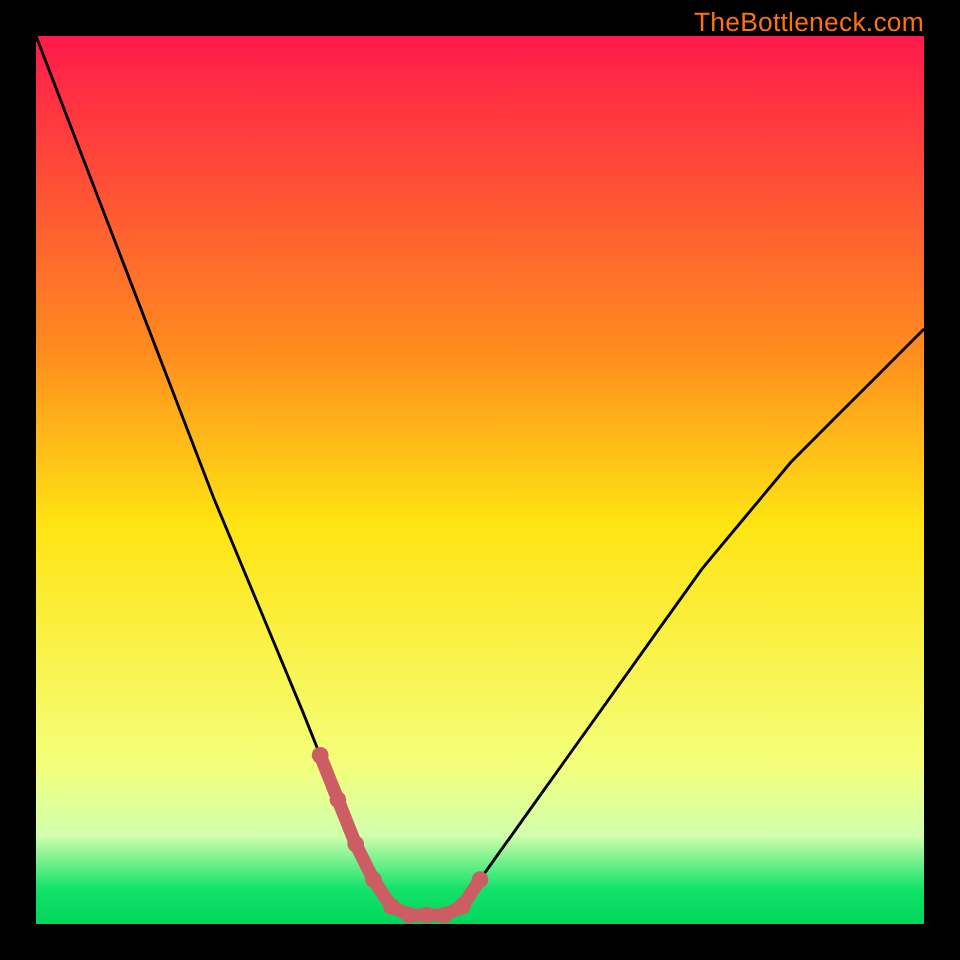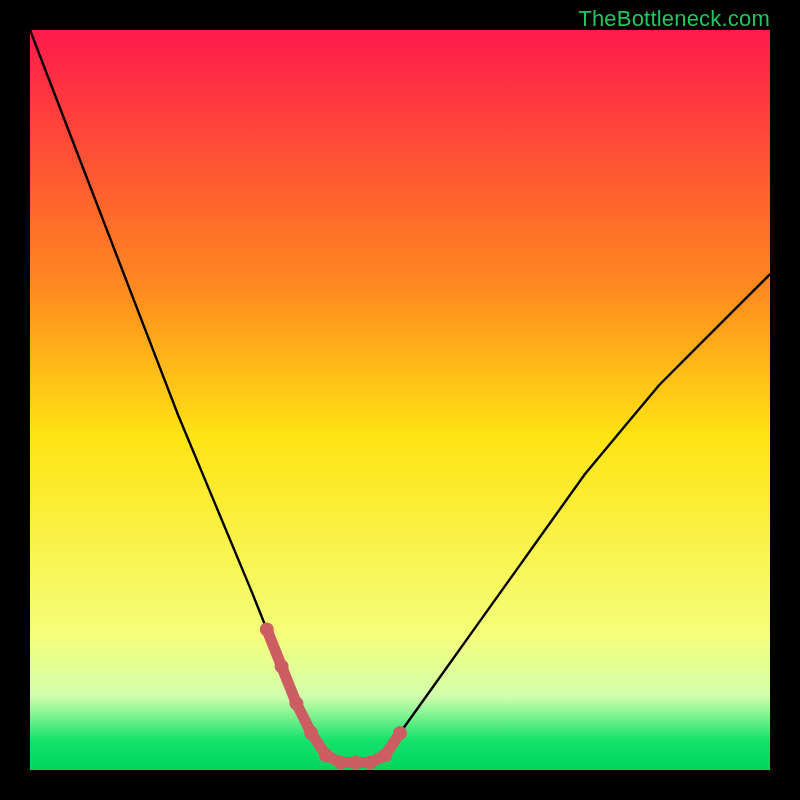--- a/index.html
+++ b/index.html
@@ -13,21 +13,21 @@
   .plot {
     position: absolute;
     left: 30px; top: 30px;
     width: 740px; height: 740px;
     overflow: hidden;
   }
   .watermark {
     position: absolute;
     top: 6px;
     right: 30px;
-    color: #22c55e;
+    color: #f97316;
     font-size: 22px;
     font-weight: 500;
     letter-spacing: 0.2px;
   }
   svg { display: block; }
 </style>
 </head>
 <body>
 
 <div class="frame">

